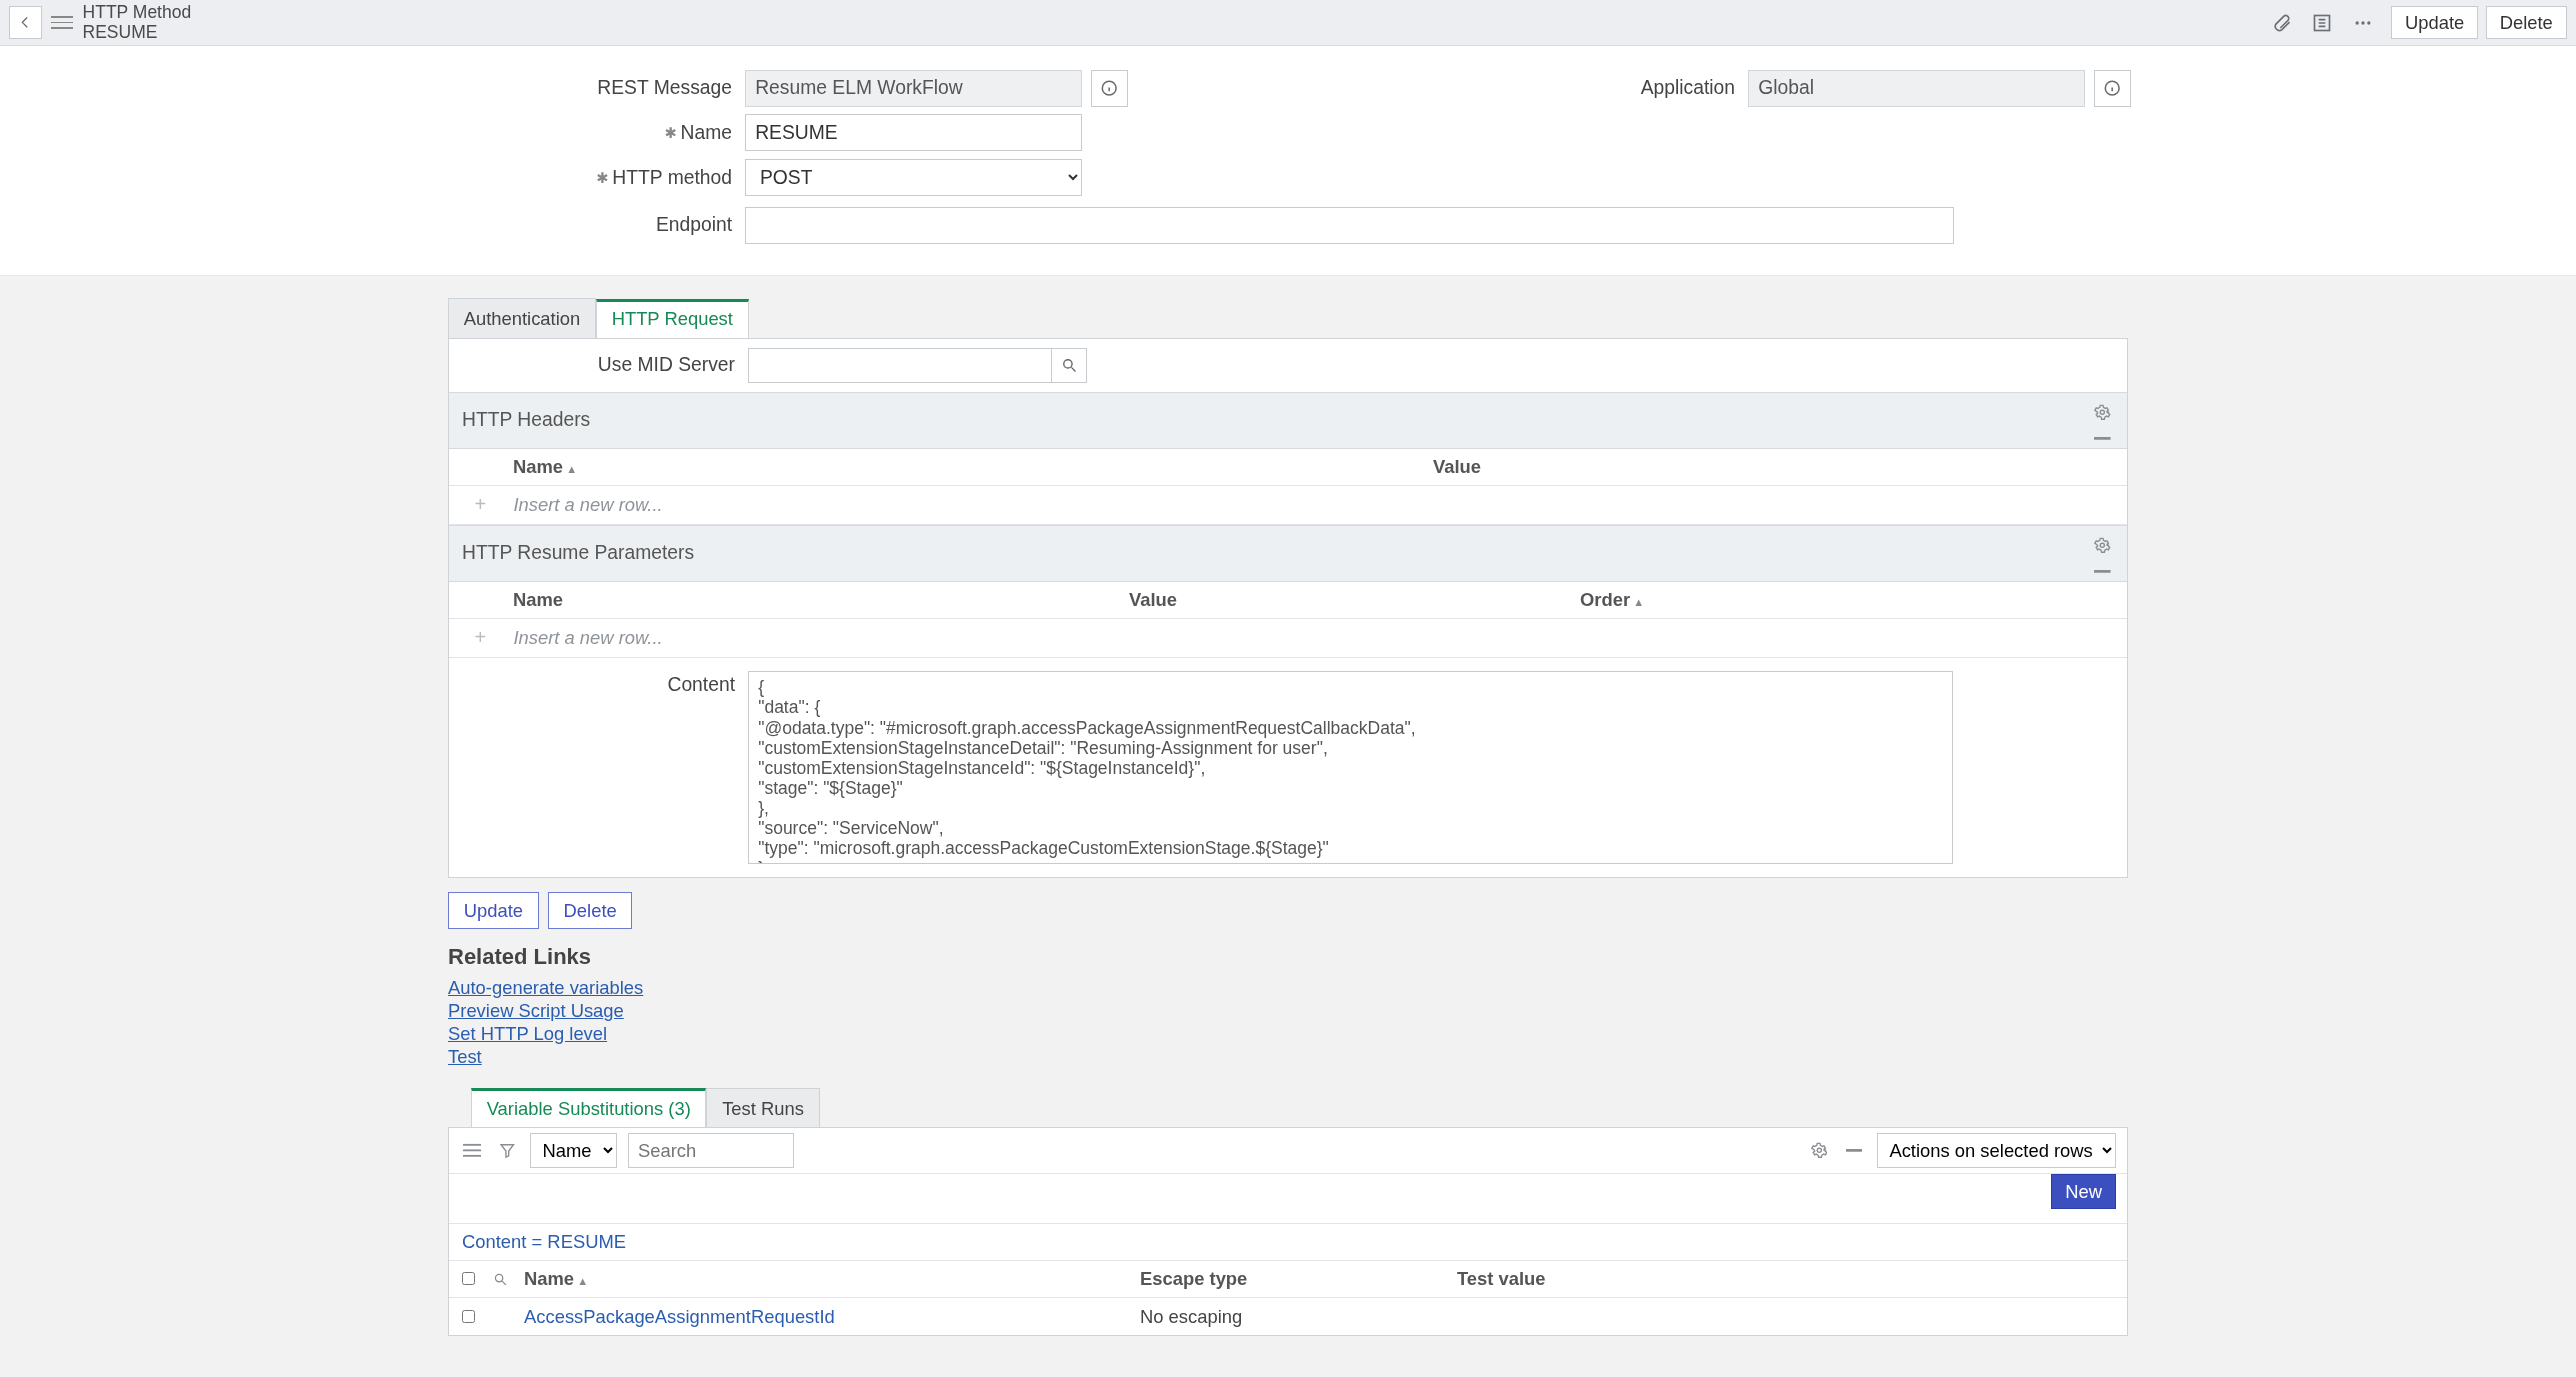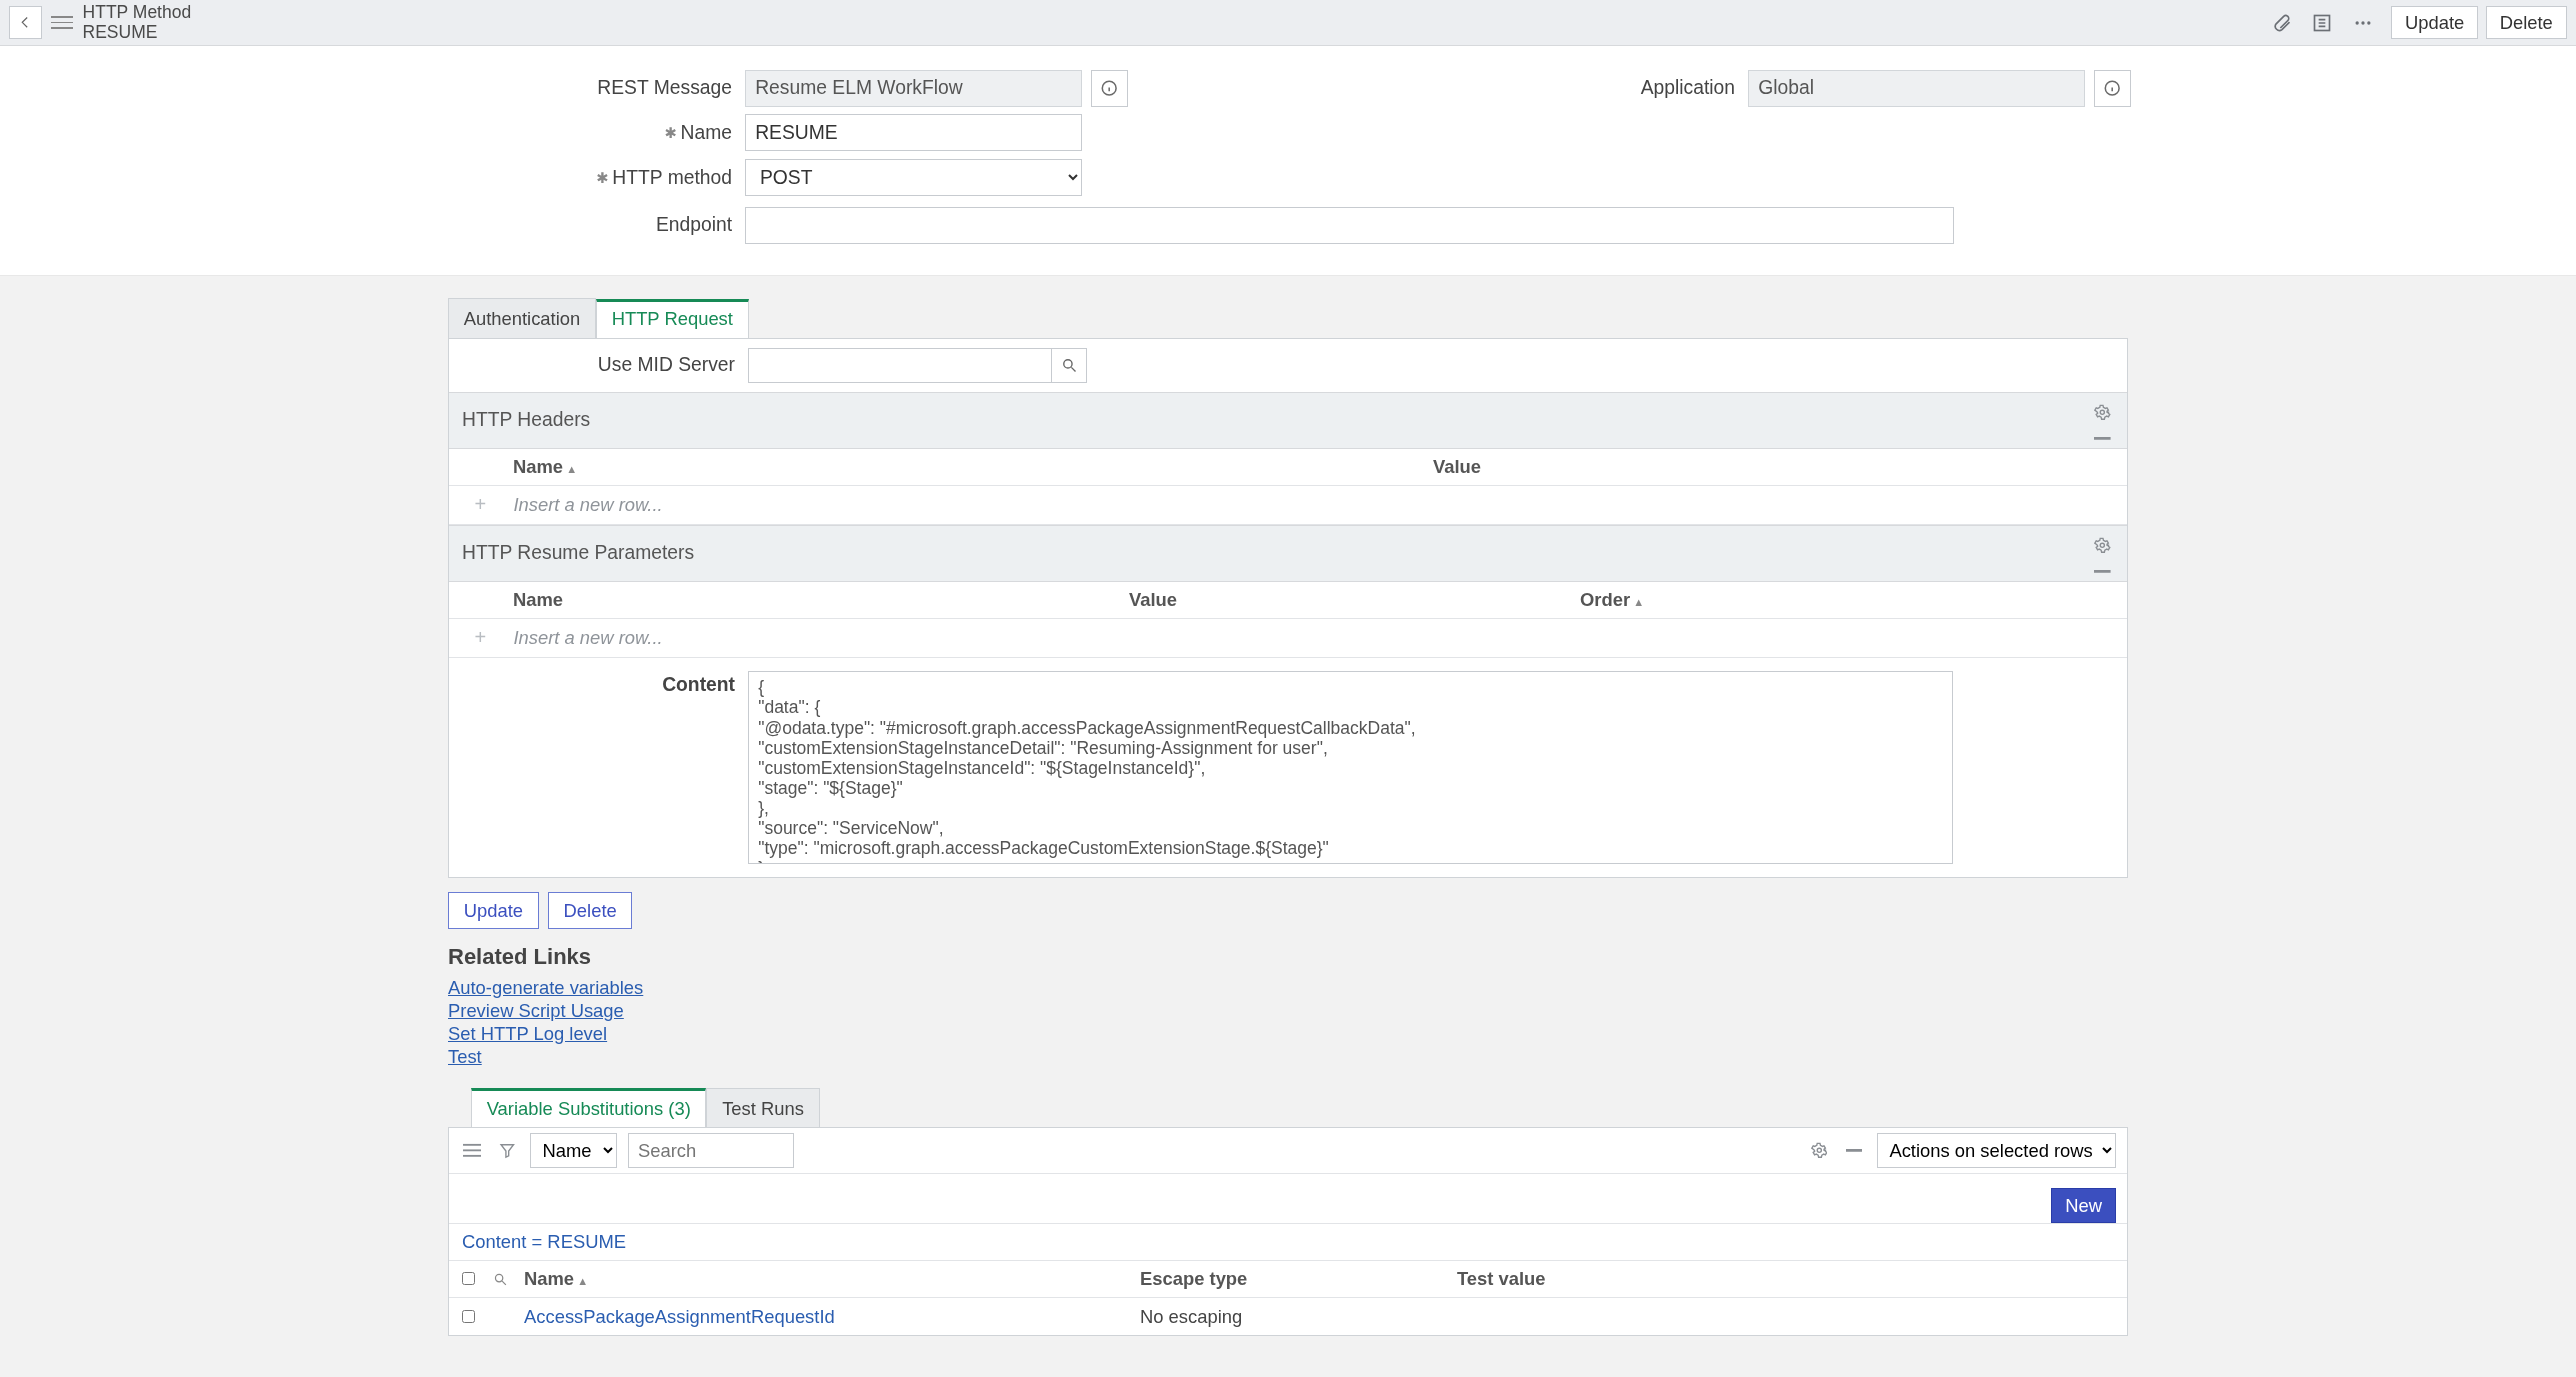--- a/index.html
+++ b/index.html
@@ -57,40 +57,40 @@
 .table-head-3 { display: flex; height: 37px; align-items: center; border-bottom: 0.9px solid #e2e4e7; font-size: 18.4px; color: #555; font-weight: 600; padding-left: 64px;}
 .table-head-3 .col-name { width: 616px; }
 .table-head-3 .col-value { width: 451px; }
 .table-head-3 .col-order { width: 184px; }
 
 .insert-row { display: flex; height: 39px; align-items: center; border-bottom: 0.9px solid #e2e4e7; padding-left: 18.4px;}
 .insert-row .plus-ic { width: 26px; color: #b9bdc2; margin-right: 20px; font-size: 20px; display:flex; justify-content:center;}
 .insert-row .insert-text { font-style: italic; color: #8f949a; font-size: 18.4px; }
 
 .content-row { display: flex; padding: 13px 0; }
-.content-row .form-label { width: 299px; padding-top: 3.7px; align-items: flex-start; font-weight: bold;}
+.content-row .form-label { width: 299px; padding-top: 3.7px; align-items: flex-start;}
 .content-textarea { width: 1205px; height: 193px; border: 0.9px solid #c7cbd0; font-size: 17.5px; padding: 5.5px 9.2px; color: #555; font-family: -apple-system, Arial, sans-serif; resize: none; line-height: 1.15;}
 
 .btn-row { margin: 14.7px 0 0 448px; display: flex; gap: 9.2px;}
 .btn-row button { height: 37px; padding: 0 14.7px; border: 0.9px solid #6a7cd4; background: #fff; color: #3b4fbf; font-size: 18.4px; cursor: pointer;}
 
 .related-links { margin: 14.7px 0 0 448px; }
 .related-links h3 { font-size: 22px; font-weight: 600; color: #444; margin-bottom: 5.5px;}
 .related-links a { display: block; font-size: 18.4px; color: #2a5db0; text-decoration: underline; line-height: 1.25;}
 
 .tab-strip2 { display: flex; margin-top: 20px; margin-left: 448px; align-items: flex-end; padding-left: 23px;}
 
 .panel2 { margin: 0 448px 0 448px; border: 0.9px solid #cfd3d7; background: #fff;}
 .list-toolbar { height: 46px; display: flex; align-items: center; padding: 0 11px; border-bottom: 0.9px solid #e2e4e7; gap: 11px;}
 .list-toolbar .lt-icon { width: 24px; height: 24px; color: #8a8e93; cursor: pointer; display:flex; align-items:center; justify-content:center;}
 .lt-select { height: 35px; border: 0.9px solid #c7cbd0; font-size: 18.4px; padding: 0 7.4px; background: #fff;}
 .lt-search { height: 35px; width: 166px; border: 0.9px solid #c7cbd0; font-size: 18.4px; padding: 0 9.2px;}
 .lt-spacer { flex: 1; }
 .actions-select { height: 35px; width: 239px; border: 0.9px solid #c7cbd0; font-size: 18.4px; background: #fff; padding: 0 7.4px;}
-.new-row { height: 50px; display:flex; justify-content:flex-end; align-items:flex-end; padding: 0 11px; border-bottom: 0.9px solid #e2e4e7;}
+.new-row { height: 50px; display:flex; justify-content:flex-end; align-items:flex-start; padding: 0 11px; border-bottom: 0.9px solid #e2e4e7;}
 .new-btn { height: 35px; padding: 0 13px; background: #3b4fbf; color: #fff; border: 0.9px solid #2a3da8; font-size: 18.4px; cursor:pointer;}
 .breadcrumb-row { height: 37px; display:flex; align-items:center; padding: 0 13px; font-size: 18.4px; color: #2a5db0; border-bottom: 0.9px solid #e2e4e7;}
 .list-head { display:flex; height: 37px; align-items:center; border-bottom:0.9px solid #e2e4e7; font-size:18.4px; font-weight:600; color:#555; padding-left: 13px;}
 .list-head .chk { width: 31px;}
 .list-head .mag { width: 31px; color:#888;}
 .list-head .c-name{ width: 616px;}
 .list-head .c-escape{ width: 317px;}
 .list-head .c-test{ flex:1;}
 .list-row { display:flex; height: 37px; align-items:center; font-size:18.4px; color:#444; padding-left: 13px;}
 .list-row .chk { width: 31px;}

